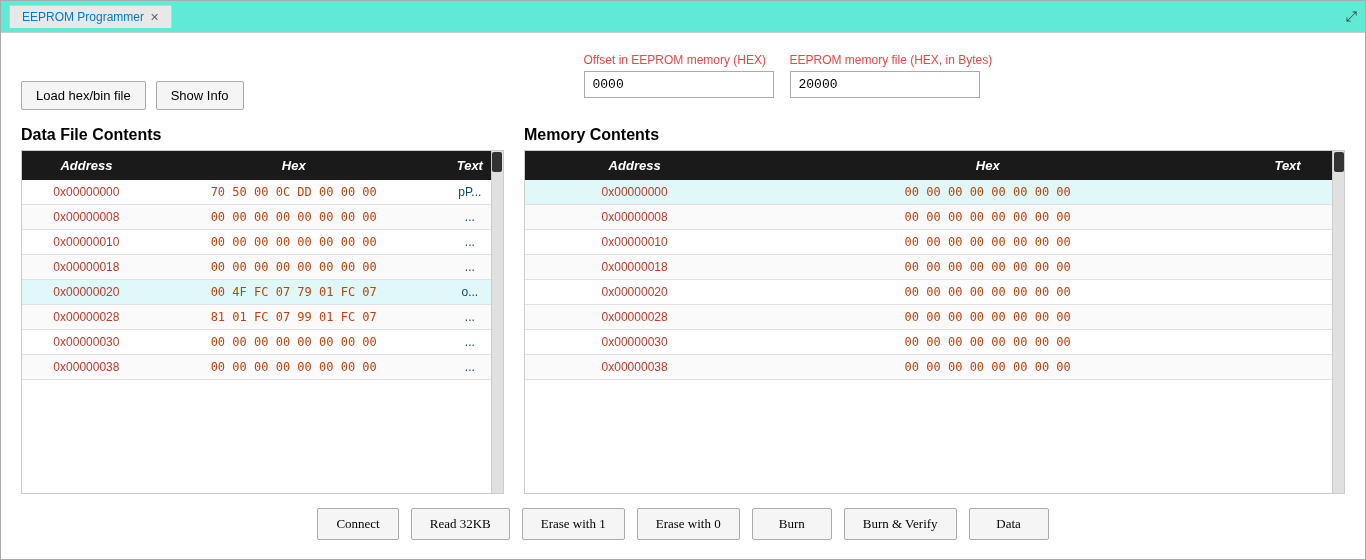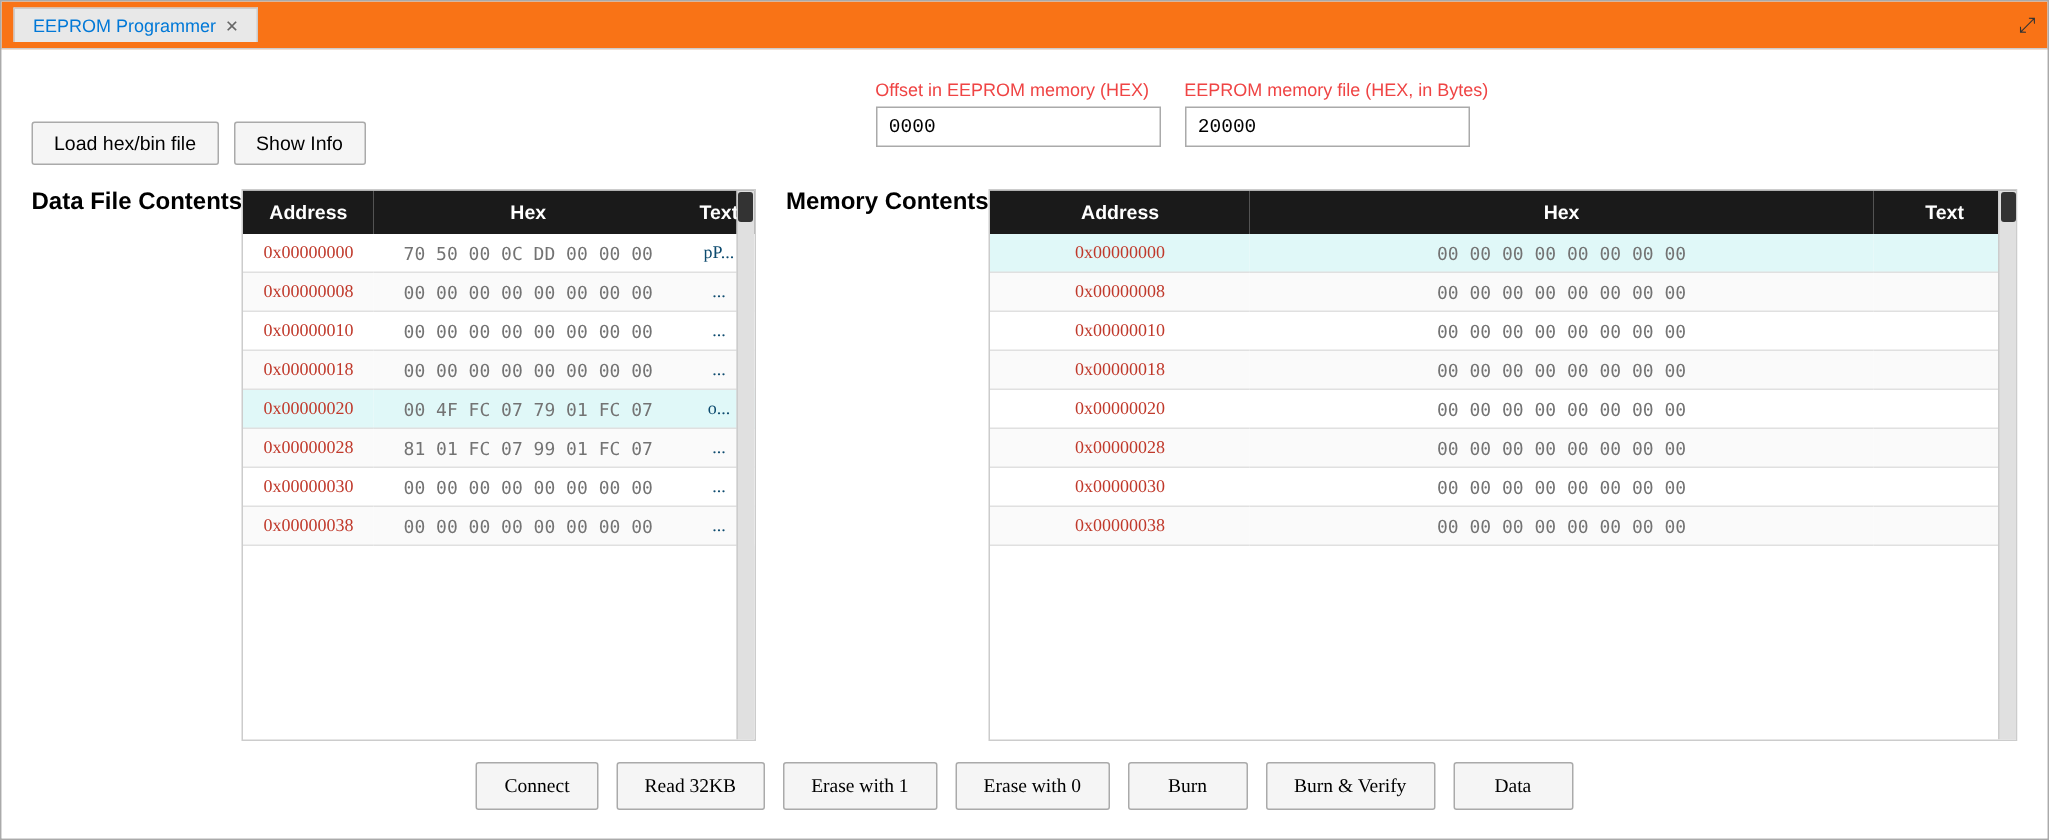--- a/index.html
+++ b/index.html
@@ -10,21 +10,21 @@
       height: 560px;
       background: #f0f0f0;
       border: 1px solid #aaa;
       display: flex;
       flex-direction: column;
       overflow: hidden;
     }
 
     .title-bar {
       height: 32px;
-      background: #f97316;
+      background: #5eead4;
       border-bottom: 1px solid #ccc;
       display: flex;
       align-items: center;
       padding: 0 8px;
       flex-shrink: 0;
     }
 
     .tab {
       display: flex;
       align-items: center;
@@ -114,20 +114,21 @@
     .main-area {
       display: flex;
       gap: 20px;
       flex: 1;
       overflow: hidden;
     }
 
     .panel {
       flex: 1;
       display: flex;
+      flex-direction: column;
       overflow: hidden;
     }
 
     .panel-title {
       font-size: 16px;
       font-weight: bold;
       margin-bottom: 6px;
     }
 
     .table-wrapper {
@@ -163,47 +164,47 @@
     thead tr {
       background: #1a1a1a;
       color: #fff;
     }
 
     thead th {
       padding: 7px 8px;
       text-align: center;
       font-size: 13px;
       font-weight: bold;
+      font-style: italic;
     }
 
     tbody tr {
       border-bottom: 1px solid #e0e0e0;
     }
 
     tbody tr:nth-child(even) { background: #fafafa; }
     tbody tr:nth-child(odd) { background: #fff; }
 
     tbody tr.highlighted {
       background: #e0f8f8;
     }
 
     tbody td {
       padding: 5px 8px;
       color: #c0392b;
       font-size: 12px;
       text-align: center;
-      font-family: Liberation Serif, serif;
     }
 
     tbody td.address-cell {
       color: #c0392b;
     }
 
     tbody td.hex-cell {
-      color: #737373;
+      color: #c2410c;
       font-family: monospace;
     }
 
     tbody td.text-cell {
       color: #0c4a6e;
     }
 
     .memory-panel {
       flex: 1.7;
     }

